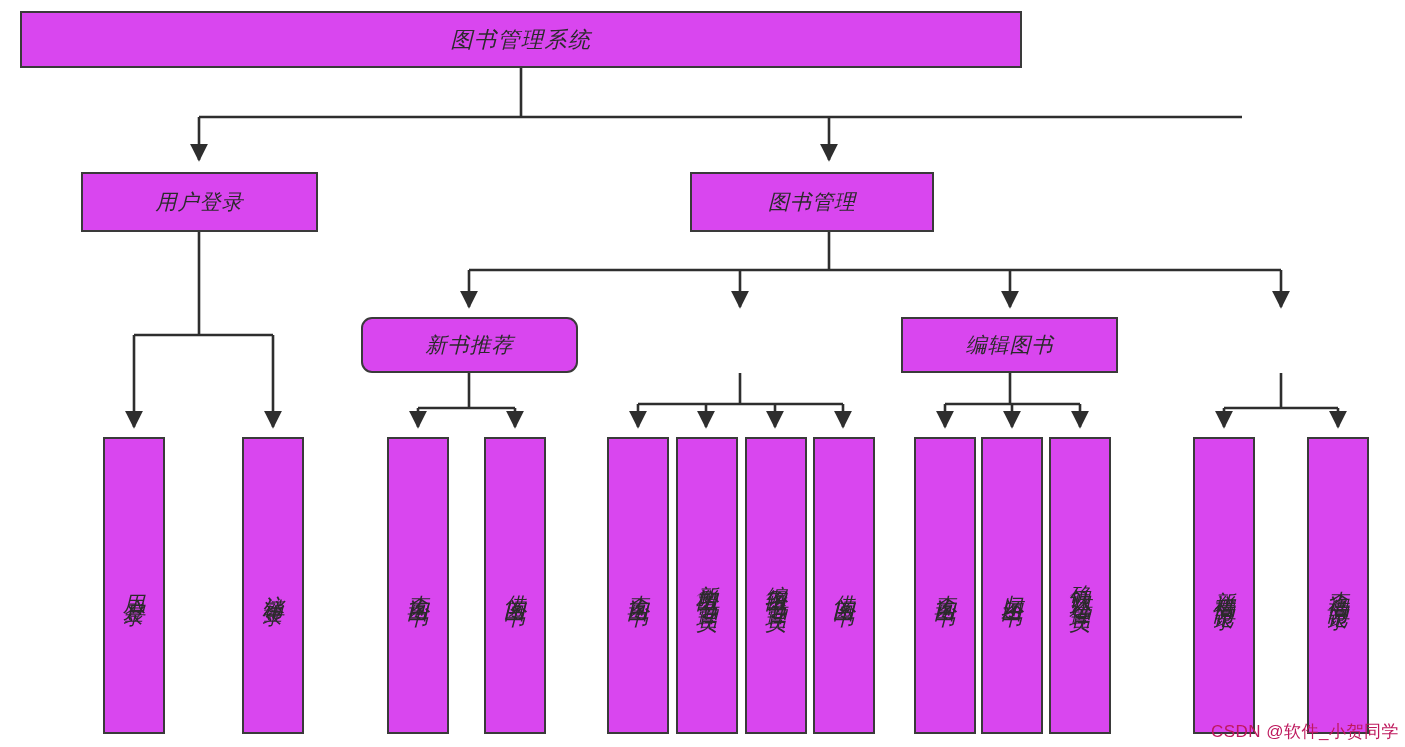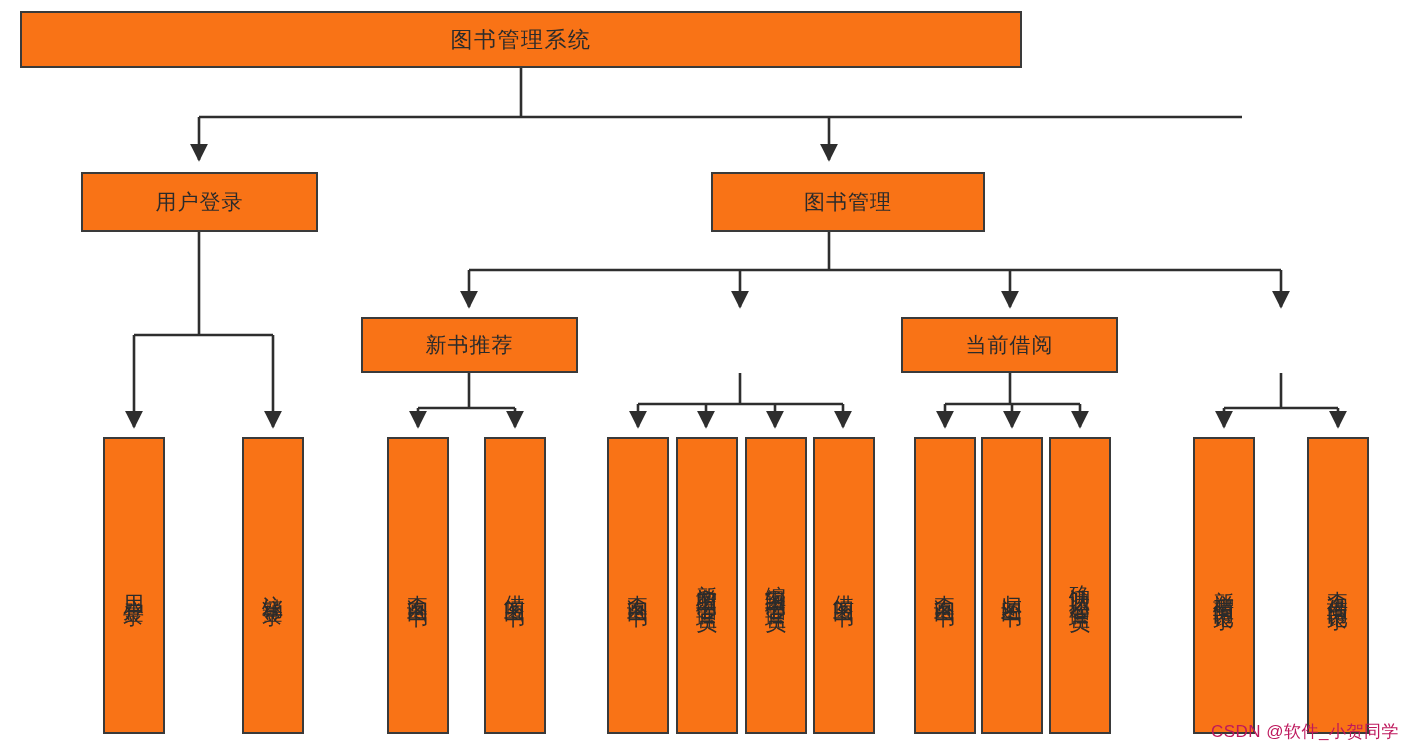--- a/index.html
+++ b/index.html
@@ -3,26 +3,27 @@
 <meta charset="utf-8">
 <style>
   html,body{margin:0;padding:0;background:#ffffff;}
   body{width:1405px;height:747px;font-family:"Liberation Sans","DejaVu Sans",sans-serif;}
   #diagram{position:relative;width:1405px;height:747px;overflow:hidden;background:#fff;}
   #wires{position:absolute;left:0;top:0;width:1405px;height:747px;}
   .node{
     position:absolute;
     box-sizing:border-box;
     border:2px solid #3a3a3a;
-    background:#f97316;
+    background:#d946ef;
     color:#2b2b2b;
     display:flex;
     align-items:center;
     justify-content:center;
     text-align:center;
+    font-style:italic;
   }
   .node-h{font-size:21px;line-height:1.1;letter-spacing:1px;}
   .node-title{font-size:22px;letter-spacing:1.5px;}
   .node-v{
     writing-mode:vertical-rl;
     text-orientation:upright;
     font-size:21px;
     letter-spacing:4px;
     line-height:1.0;
     padding:4px 0;
@@ -95,29 +96,29 @@
     </g>
   </svg>
 
   <div class="node node-title" style="left:20px;top:11px;width:1002px;height:57px;">
     <span>图书管理系统</span>
   </div>
 
   <div class="node node-h" style="left:81px;top:172px;width:237px;height:60px;">
     <span>用户登录</span>
   </div>
-  <div class="node node-h" style="left:711px;top:172px;width:274px;height:60px;">
+  <div class="node node-h" style="left:690px;top:172px;width:244px;height:60px;">
     <span>图书管理</span>
   </div>
 
-  <div class="node node-h" style="left:361px;top:317px;width:217px;height:56px;">
+  <div class="node node-h" style="left:361px;top:317px;width:217px;height:56px;border-radius:11px;">
     <span>新书推荐</span>
   </div>
   <div class="node node-h" style="left:901px;top:317px;width:217px;height:56px;">
-    <span>当前借阅</span>
+    <span>编辑图书</span>
   </div>
 
   <div class="node node-v" style="left:103px;top:437px;width:62px;height:297px;">
     <span>用户登录</span>
   </div>
   <div class="node node-v" style="left:242px;top:437px;width:62px;height:297px;">
     <span>注销登录</span>
   </div>
 
   <div class="node node-v" style="left:387px;top:437px;width:62px;height:297px;">

